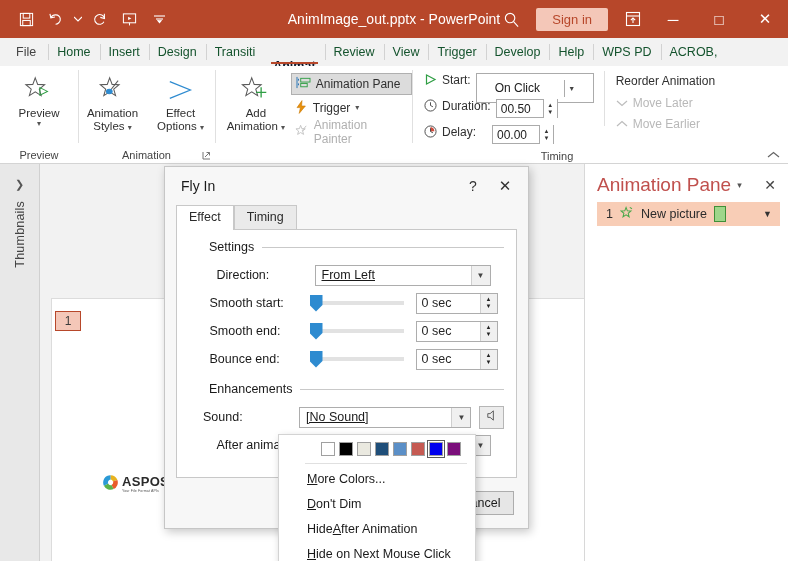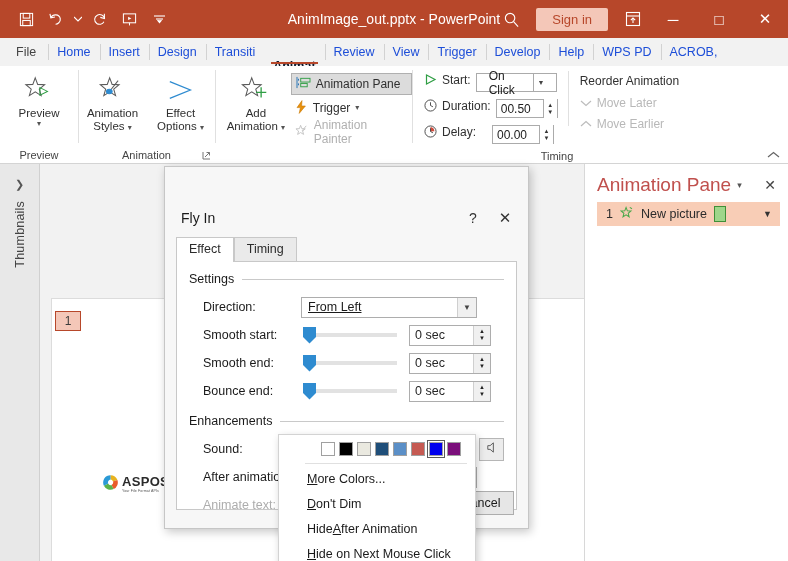--- a/index.html
+++ b/index.html
@@ -45,21 +45,21 @@
     color:#fff; font-size:15px;
   }
 
   
   .tabstrip{
     height:28px; background:#f2f2f2; display:flex; align-items:stretch;
     position:relative; padding-left:4px;
   }
   .tab{
     display:flex; align-items:center; padding:0 9px; font-size:12.5px;
-    color:#1d4ed8; position:relative; white-space:nowrap; cursor:default;
+    color:#14532d; position:relative; white-space:nowrap; cursor:default;
   }
   .tab + .tab::before{
     content:""; position:absolute; left:0; top:6px; bottom:6px; width:1px; background:#d2d2d2;
   }
   .tab.file{ color:#444; padding:0 12px; }
   .tab.active{ color:#0f172a; font-weight:bold;margin-top:28px; }
   .tab.active::after{
     content:""; position:absolute; left:7px; right:7px; bottom:2px; height:2.5px; background:#b7472a;
   }
 
@@ -170,40 +170,40 @@
   }
   .ap-sq{ width:12px; height:16px; background:#9ed68a; border:1px solid #3f8f37; }
   .ap-item-caret{ margin-left:auto; font-size:9px; color:#333; }
 
   
   .dialog{
     position:absolute; left:164px; top:166px; width:365px; height:363px;
     background:#f7f7f7; border:1px solid #c6c6c6;
     box-shadow:2px 3px 9px rgba(0,0,0,.22);
   }
-  .dlg-head{ height:38px; display:flex; align-items:center; padding:0 6px 0 16px; background:#f7f7f7;margin-top:32px; }
+  .dlg-head{ height:38px; display:flex; align-items:center; padding:0 6px 0 16px; background:#f7f7f7; }
   .dlg-title{ font-size:14px; color:#1a1a1a; }
   .dlg-help{ margin-left:auto; width:30px; text-align:center; font-size:14px; color:#333; }
   .dlg-x{ width:34px; text-align:center; font-size:15px; color:#333; }
 
   .dlg-tabs{ display:flex; padding-left:11px; position:relative; z-index:2; }
   .dlg-tab{
     border:1px solid #c8c8c8; border-bottom:none; background:#eaeaea;
     font-size:12.5px; padding:4px 12px 5px; color:#2b2b2b; cursor:default;
   }
   .dlg-tab.active{ background:#fff; position:relative; }
   .dlg-tab.active::after{ content:""; position:absolute; left:0; right:0; bottom:-1px; height:1px; background:#fff; }
   .dlg-panel{
     margin:0 11px; border:1px solid #c8c8c8; background:#fff;
     height:249px; padding:10px 12px 0; position:relative;
   }
   .section-head{ display:flex; align-items:center; gap:8px; margin-bottom:7px; }
-  .section-head .t{ font-size:12.5px; color:#1a1a1a; }
+  .section-head .t{ font-size:12.5px; color:#1a1a1a;margin-left:20px; }
   .section-head .ln{ flex:1; height:1px; background:#c9c9c9; }
-  .frow{ display:flex; align-items:center; height:28px; padding-left:14px; }
+  .frow{ display:flex; align-items:center; height:28px; padding-left:14px;justify-content:center; }
   .frow .flbl{ width:98px; font-size:12.5px; color:#1a1a1a; }
   .frow .flbl.dim{ color:#adadad; }
   .dd{
     width:176px; height:21px; border:1px solid #adadad; background:#fff;
     display:flex; align-items:center; font-size:12.5px; color:#1a1a1a;
   }
   .dd .txt{ flex:1; padding-left:6px;text-decoration:underline; }
   .dd .arw{
     width:19px; height:19px; margin:0; background:#f0f0f0; border-left:1px solid #cfcfcf;
     display:flex; align-items:center; justify-content:center; font-size:8px; color:#444;
@@ -452,21 +452,21 @@
   <div class="rgroup" style="width:376px">
     <div class="rg-body" style="padding-left:12px; gap:0">
       <div style="display:flex; flex-direction:column; gap:3px; padding-top:2px">
         <div class="timing-row">
           <span>
             <svg width="13" height="13" viewBox="0 0 13 13" fill="none" stroke="#2f9e44" stroke-width="1.2">
               <path d="M2.5 2 L11 6.5 L2.5 11 Z"></path>
             </svg>
           </span>
           <span class="timing-lbl">Start:</span>
-          <div class="tinput" style="width:81px; justify-content:space-between; padding:8px">
+          <div class="tinput" style="width:118px; justify-content:space-between; padding:14px">
             <span style="padding-left:4px">On Click</span>
             <span class="combo-arrow">▼</span>
           </div>
         </div>
         <div class="timing-row">
           <span>
             <svg width="13" height="13" viewBox="0 0 14 14" fill="none" stroke="#444" stroke-width="1">
               <circle cx="7" cy="7" r="6"></circle>
                 <path d="M7 3.5 L7 7 L9.6 8.4"></path>
             </svg>

